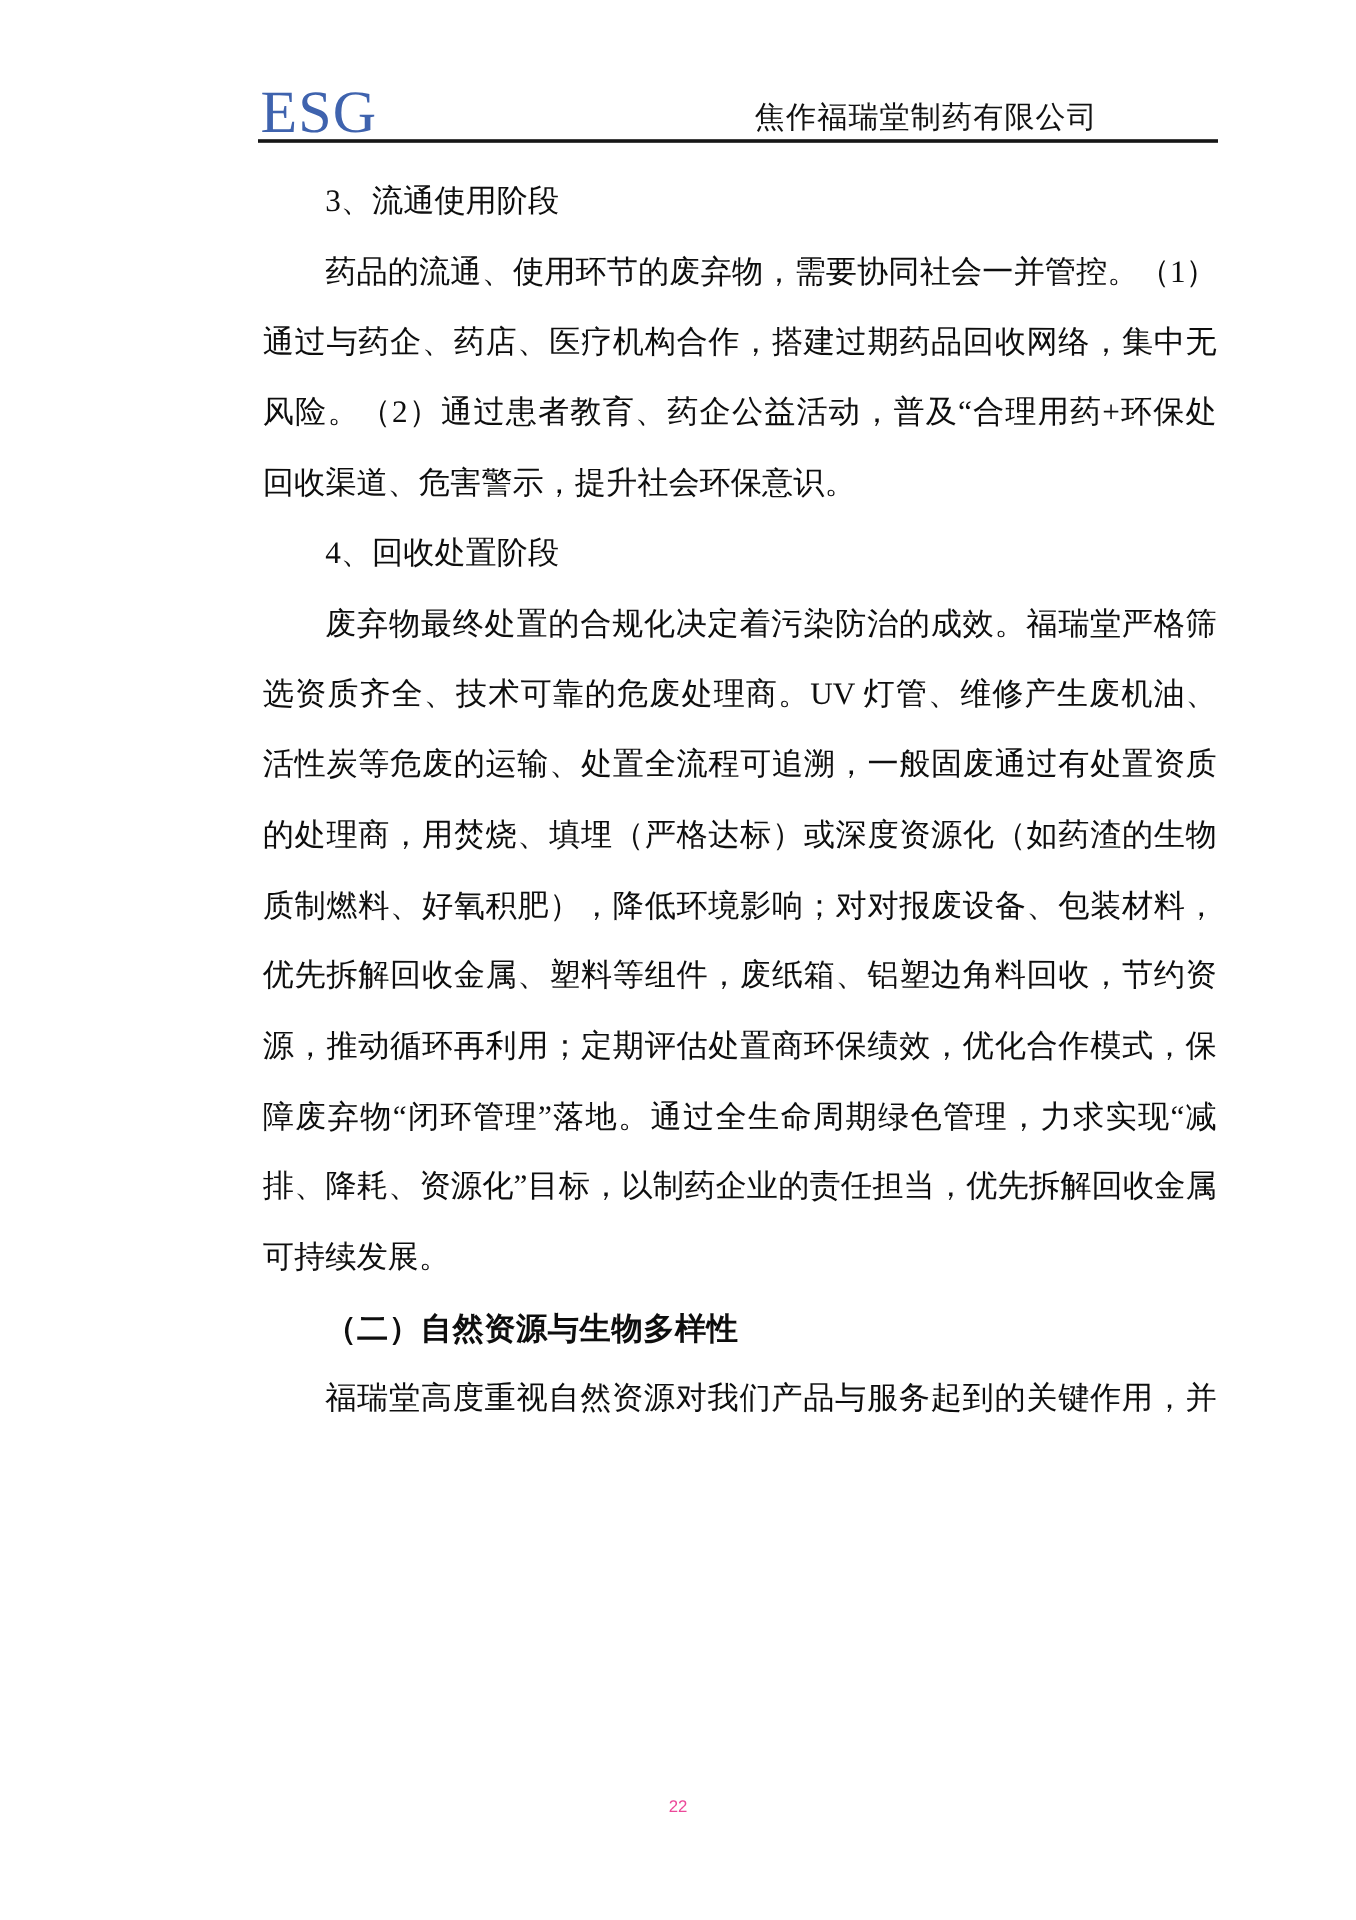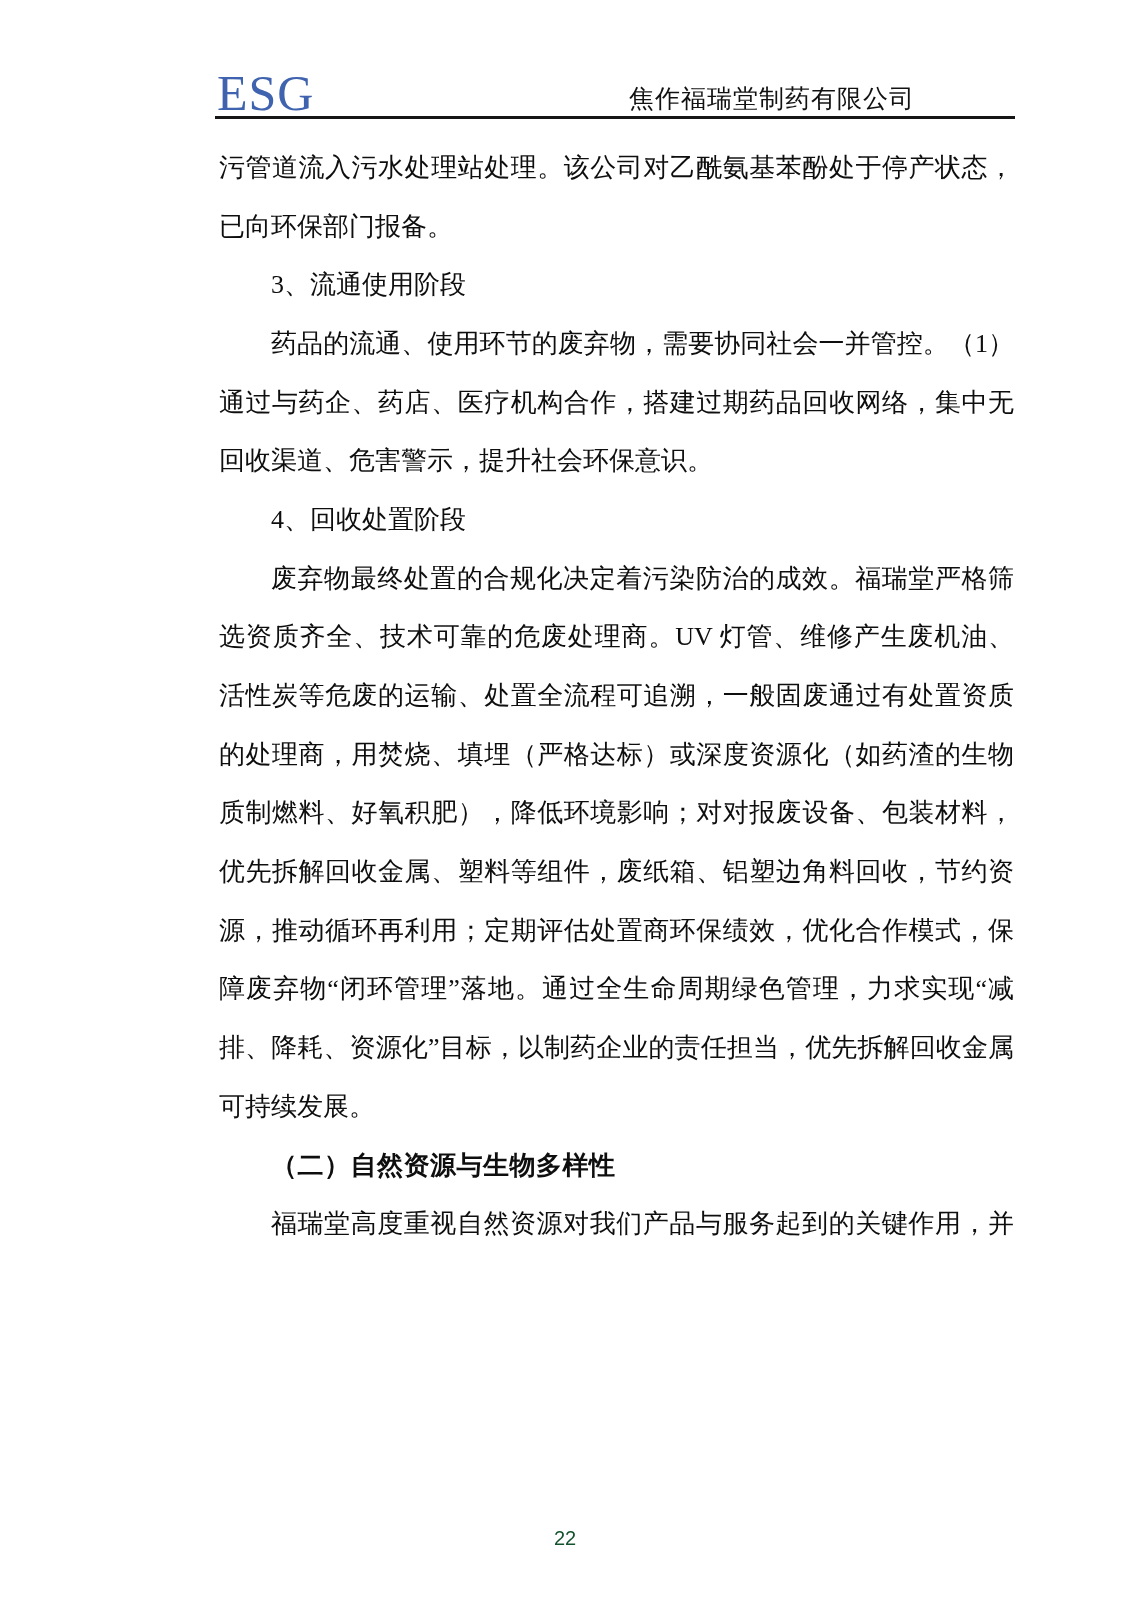--- a/index.html
+++ b/index.html
@@ -75,48 +75,44 @@
   }
 
   
   .footer-page-number {
     position: absolute;
     top: 1492px;
     left: 0;
     width: 100%;
     text-align: center;
     font-family: "Liberation Sans", sans-serif;
-    font-size: 20px;
+    font-size: 14px;
     line-height: 26px;
-    color: #14532d;
-    margin-top: 33px;
+    color: #ec4899;
   }
 </style>
 </head>
 <body>
 
 <div class="page">
 
   <div class="header-logo" style="color: rgb(63, 99, 174);">ESG</div>
 
   <div class="header-company">焦作福瑞堂制药有限公司</div>
 
   <div class="header-rule"></div>
 
   <div class="doc-body" id="doc-body">
       <div class="para">
-        <div class="line">污管道流入污水处理站处理。该公司对乙酰氨基苯酚处于停产状态，</div>
-        <div class="line last">已向环保部门报备。</div>
-      </div>
-      <div class="para">
         <div class="line indent last">3、流通使用阶段</div>
       </div>
       <div class="para">
         <div class="line indent">药品的流通、使用环节的废弃物，需要协同社会一并管控。（1）</div>
         <div class="line">通过与药企、药店、医疗机构合作，搭建过期药品回收网络，集中无</div>
+        <div class="line">风险。（2）通过患者教育、药企公益活动，普及“合理用药+环保处</div>
         <div class="line last">回收渠道、危害警示，提升社会环保意识。</div>
       </div>
       <div class="para">
         <div class="line indent last">4、回收处置阶段</div>
       </div>
       <div class="para">
         <div class="line indent">废弃物最终处置的合规化决定着污染防治的成效。福瑞堂严格筛</div>
         <div class="line">选资质齐全、技术可靠的危废处理商。UV 灯管、维修产生废机油、</div>
         <div class="line">活性炭等危废的运输、处置全流程可追溯，一般固废通过有处置资质</div>
         <div class="line">的处理商，用焚烧、填埋（严格达标）或深度资源化（如药渣的生物</div>

